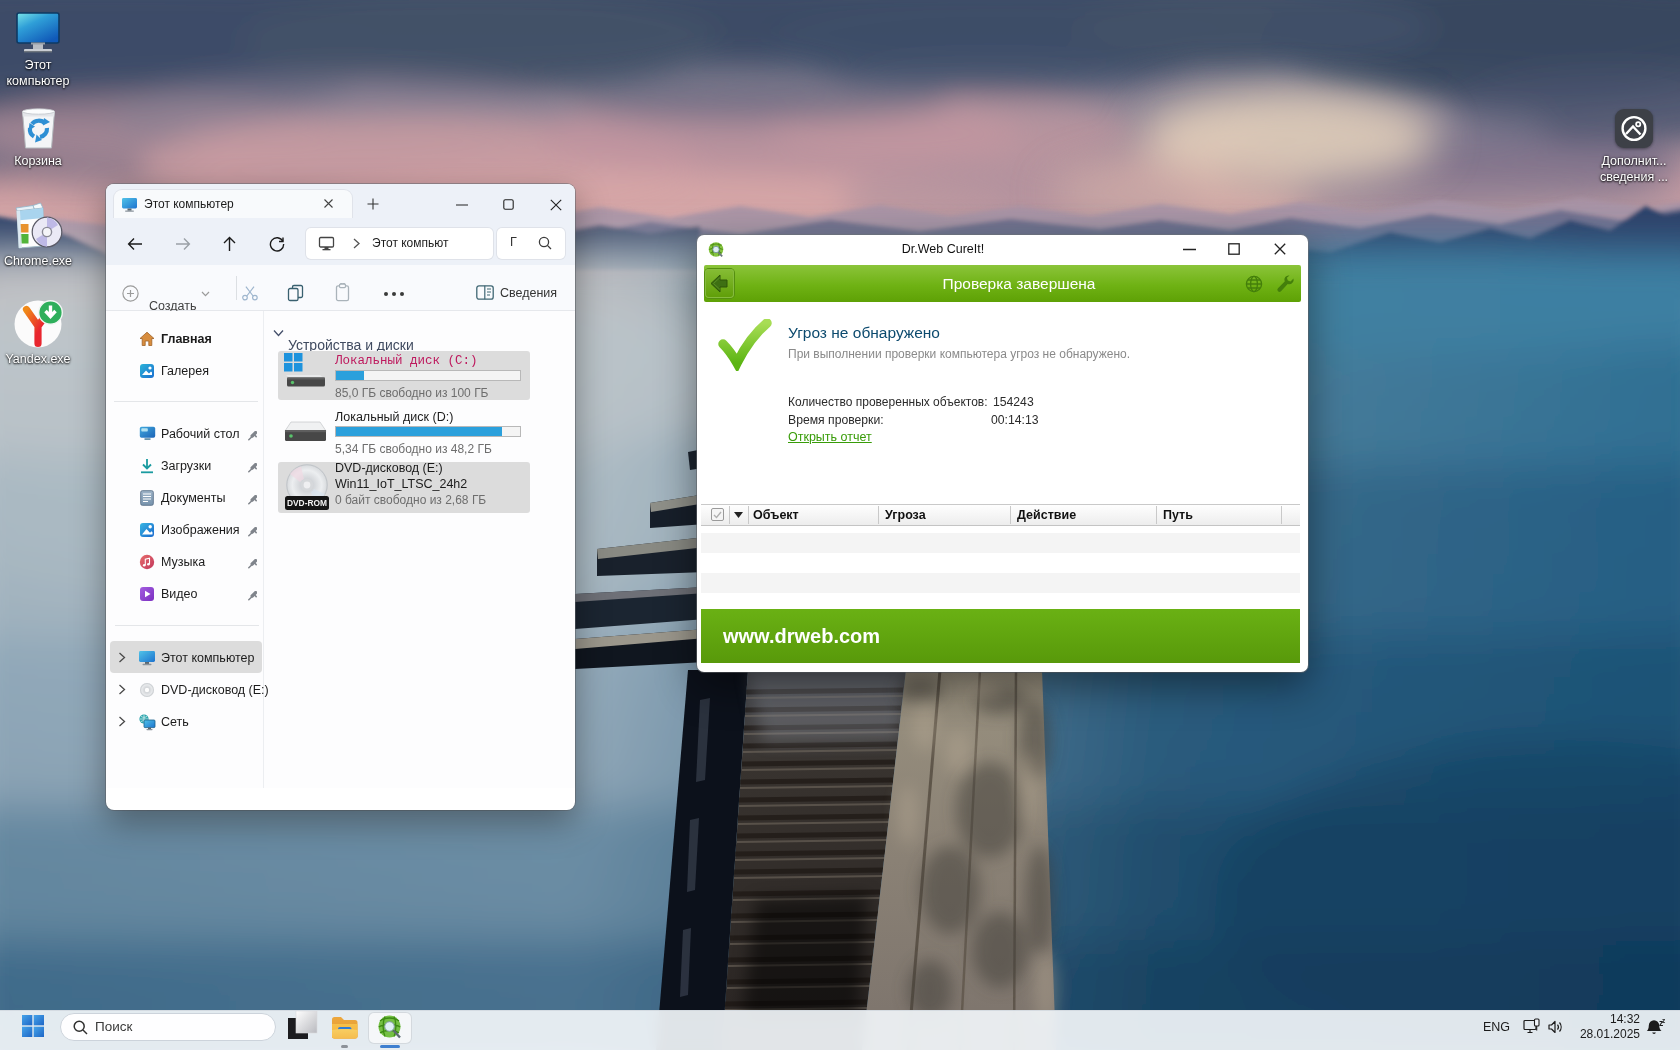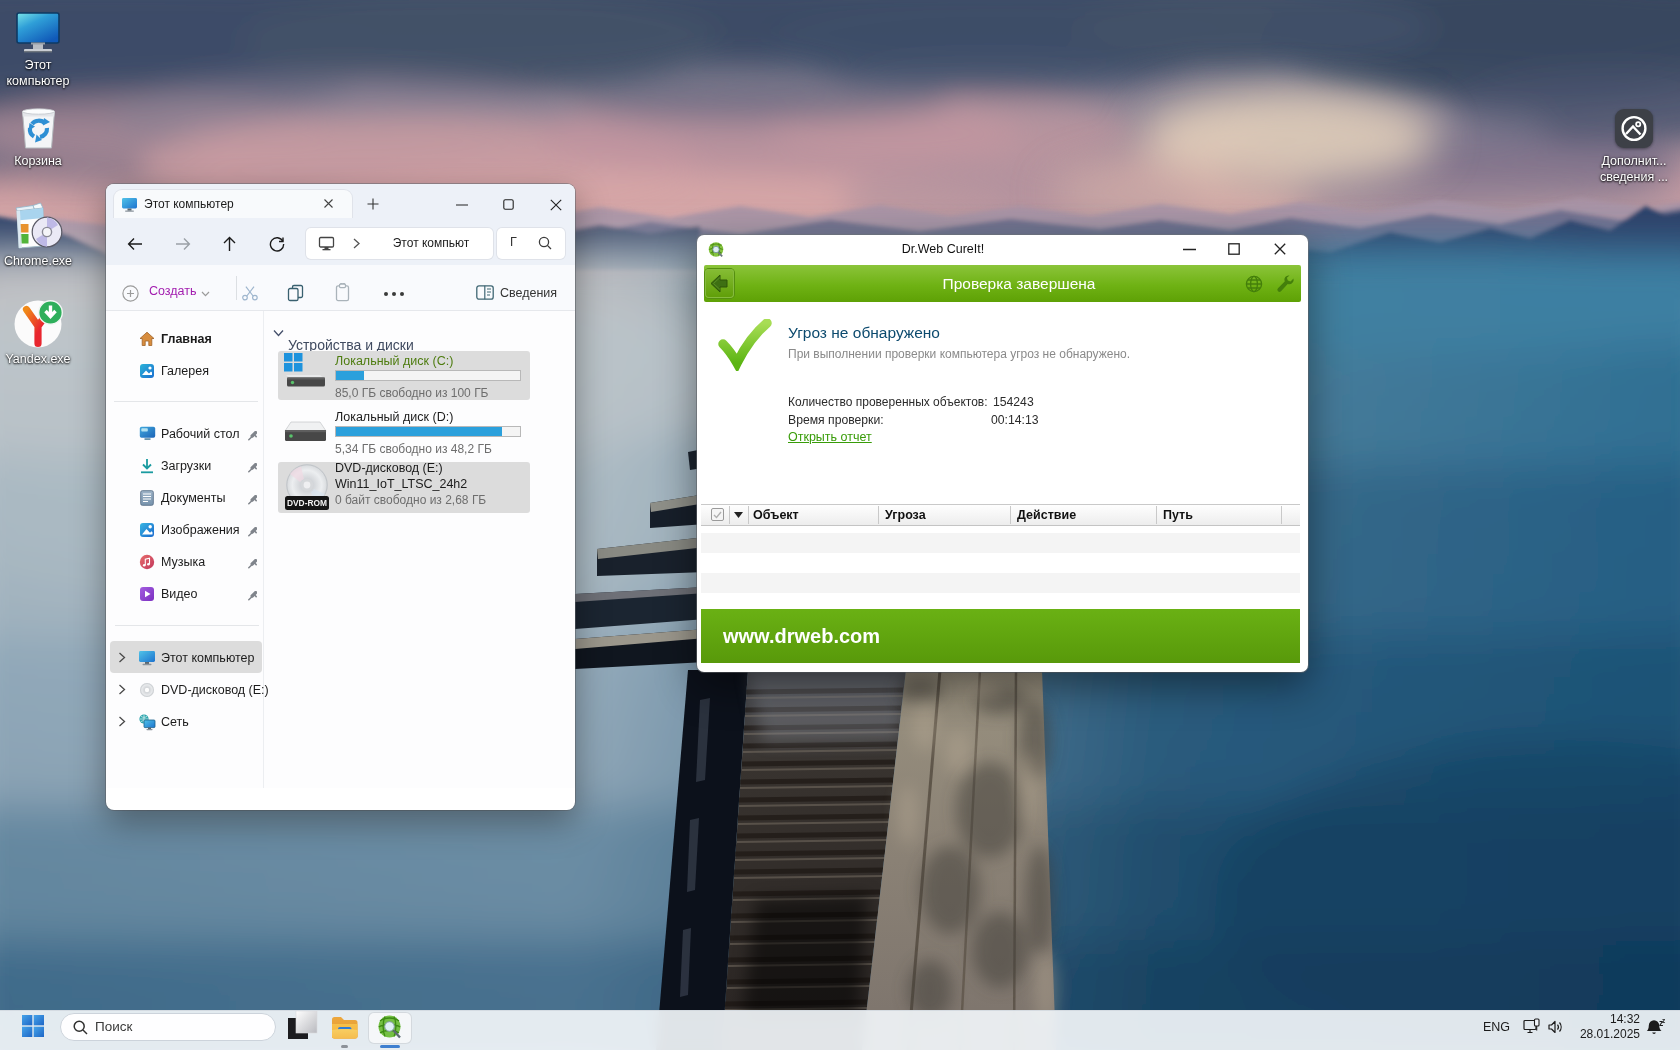--- a/index.html
+++ b/index.html
@@ -219,21 +219,21 @@
   <ellipse cx="925" cy="725" rx="12" ry="26"></ellipse>
   <ellipse cx="1028" cy="790" rx="10" ry="38"></ellipse>
   <ellipse cx="958" cy="752" rx="13" ry="22"></ellipse>
   <ellipse cx="908" cy="815" rx="10" ry="30"></ellipse>
   <ellipse cx="1046" cy="990" rx="11" ry="38"></ellipse>
   <ellipse cx="985" cy="690" rx="20" ry="9"></ellipse>
  </g>
 </g>
 </svg>
 
-<div class="abs" id="explorer" style="left:106px;top:184px;width:469px;height:626px;background:#fff;border-radius:8px;box-shadow:0 12px 34px rgba(0,0,0,.38),0 0 0 1px rgba(110,115,122,.55);overflow:hidden;text-align:center;">
+<div class="abs" id="explorer" style="left:106px;top:184px;width:469px;height:626px;background:#fff;border-radius:8px;box-shadow:0 12px 34px rgba(0,0,0,.38),0 0 0 1px rgba(110,115,122,.55);overflow:hidden;">
 
   <div class="abs" style="left:0;top:0;width:469px;height:34px;background:#edf1f8;"></div>
   <div class="abs" style="left:8px;top:6px;width:238px;height:28px;background:#f8fafc;border-radius:8px 8px 0 0;box-shadow:0 0 0 1px rgba(0,0,0,.055);"></div>
   <svg class="abs" style="left:15px;top:12px" width="17" height="17" viewBox="0 0 17 17">
         <rect x="1" y="2" width="15" height="10.5" rx="1.4" fill="url(#mon1)"></rect>
         <rect x="6.5" y="12.5" width="4" height="2.2" fill="#5b6770"></rect>
         <rect x="4" y="14.4" width="9" height="1.4" rx=".7" fill="#8a949c"></rect>
         <defs>
           <linearGradient id="mon1" x1="0" y1="0" x2="1" y2="1">
             <stop offset="0" stop-color="#51c3e8"></stop>
@@ -288,21 +288,21 @@
   <svg class="abs" style="left:432px;top:52px" width="14" height="14" viewBox="0 0 14 14">
         <circle cx="6" cy="6" r="4.6" fill="none" stroke="#3c3c3c" stroke-width="1.3"></circle>
         <path d="M9.4,9.4 L13,13" stroke="#3c3c3c" stroke-width="1.3"></path>
       </svg>
 
   <div class="abs" style="left:0;top:81px;width:469px;height:46px;background:#f9fafd;border-bottom:1px solid #e6e8ec;box-sizing:border-box;"></div>
   <svg class="abs" style="left:16px;top:101px" width="17" height="17" viewBox="0 0 17 17">
         <circle cx="8.5" cy="8.5" r="7.6" fill="none" stroke="#9b9b9b" stroke-width="1.2"></circle>
         <path d="M8.5,5 V12 M5,8.5 H12" stroke="#9b9b9b" stroke-width="1.2"></path>
       </svg>
-  <div class="abs" style="left:43px;top:100px;font-size:12.5px;color:#a21caf;">Создать</div>
+  <div class="abs" style="left:43px;top:115px;font-size:12.5px;color:#404040;">Создать</div>
   <svg class="abs" style="left:95px;top:107px" width="9" height="6" viewBox="0 0 9 6">
         <path d="M1,1 L4.5,4.7 L8,1" stroke="#9b9b9b" stroke-width="1.2" fill="none"></path>
       </svg>
   <div class="abs" style="left:130px;top:92px;width:1px;height:24px;background:#dcdfe3;"></div>
   <svg class="abs" style="left:135px;top:100px" width="18" height="18" viewBox="0 0 18 18">
         <g stroke="#9fb6ce" stroke-width="1.2" fill="none">
           <circle cx="4" cy="13.6" r="2.3"></circle>
           <circle cx="13.9" cy="13.6" r="2.3"></circle>
           <path d="M5.8,12 L13,2.6 M12.1,12 L4.9,2.6"></path>
         </g>
@@ -497,21 +497,21 @@
   <svg class="abs" style="left:177px;top:169px" width="45" height="34" viewBox="0 0 45 34">
     <rect x="1" y="0" width="8.5" height="8.5" fill="#1e93dd"></rect>
         <rect x="11" y="0" width="8.5" height="8.5" fill="#1e93dd"></rect>
         <rect x="1" y="10" width="8.5" height="8.5" fill="#1e93dd"></rect>
         <rect x="11" y="10" width="8.5" height="8.5" fill="#1e93dd"></rect>
     <path d="M3,22 L37,22 L41,25 H7 Z" fill="#e9eaeb"></path>
         <rect x="4" y="24.5" width="38" height="9" rx="1.5" fill="#474747"></rect>
         <rect x="4" y="24.5" width="38" height="2" fill="#5e5e5e"></rect>
         <circle cx="9.5" cy="29.5" r="1.7" fill="#59c26b"></circle>
   </svg>
-  <div class="abs" style="left:229px;top:170px;font-size:12.5px;color:#4d7c0f;">Локальный диск (C:)</div>
+  <div class="abs" style="left:229px;top:170px;font-size:12.5px;color:#be185d;font-family:Liberation Mono, monospace;">Локальный диск (C:)</div>
   <div class="abs" style="left:229px;top:186px;width:186px;height:11px;background:#f4f4f4;border:1px solid #b8b8b8;box-sizing:border-box;"></div>
   <div class="abs" style="left:230px;top:187px;width:28px;height:9px;background:#2ba0dc;"></div>
   <div class="abs" style="left:229px;top:202px;font-size:12px;color:#6e6e6e;">85,0 ГБ свободно из 100 ГБ</div>
 
   <svg class="abs" style="left:177px;top:236px" width="45" height="26" viewBox="0 0 45 26">
     <path d="M8,2 L37,2 L43,11 H2 Z" fill="#f0f1f2" stroke="#c9cbce" stroke-width=".8"></path>
         <rect x="2" y="10" width="41" height="11" rx="1.5" fill="#474747"></rect>
         <rect x="2" y="10" width="41" height="2.2" fill="#5e5e5e"></rect>
         <circle cx="8" cy="16" r="1.8" fill="#59c26b"></circle>
   </svg>

